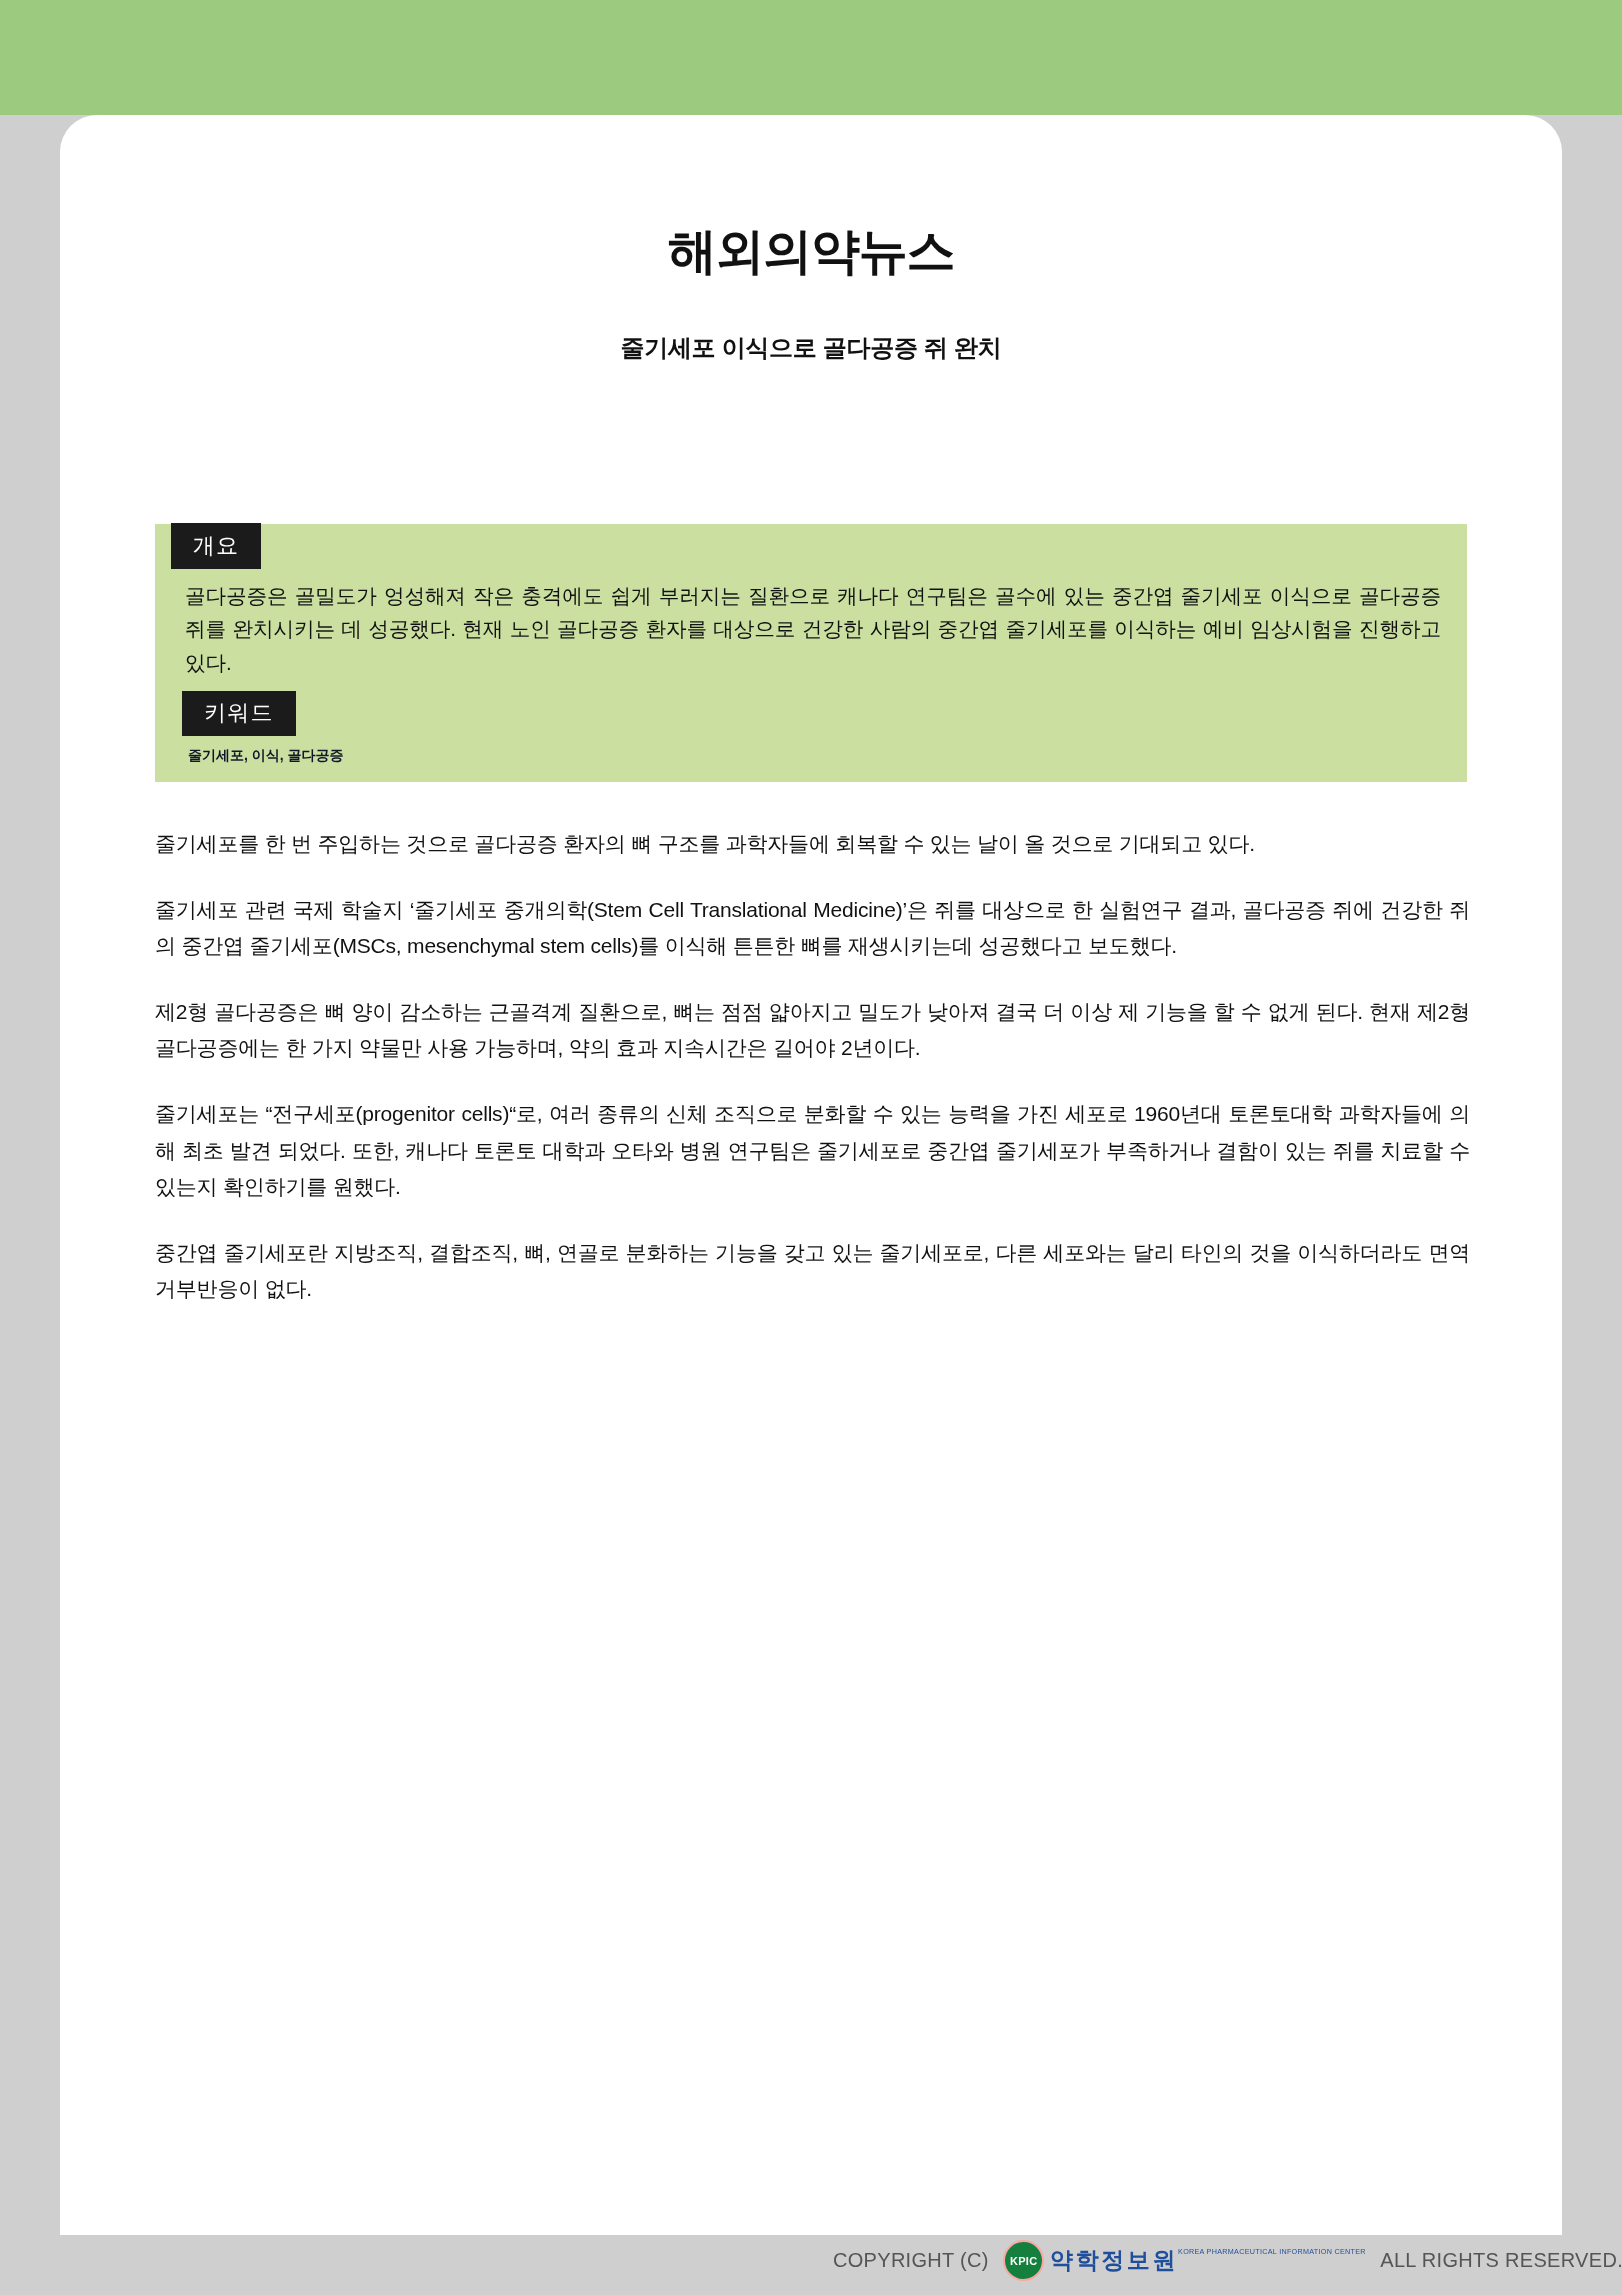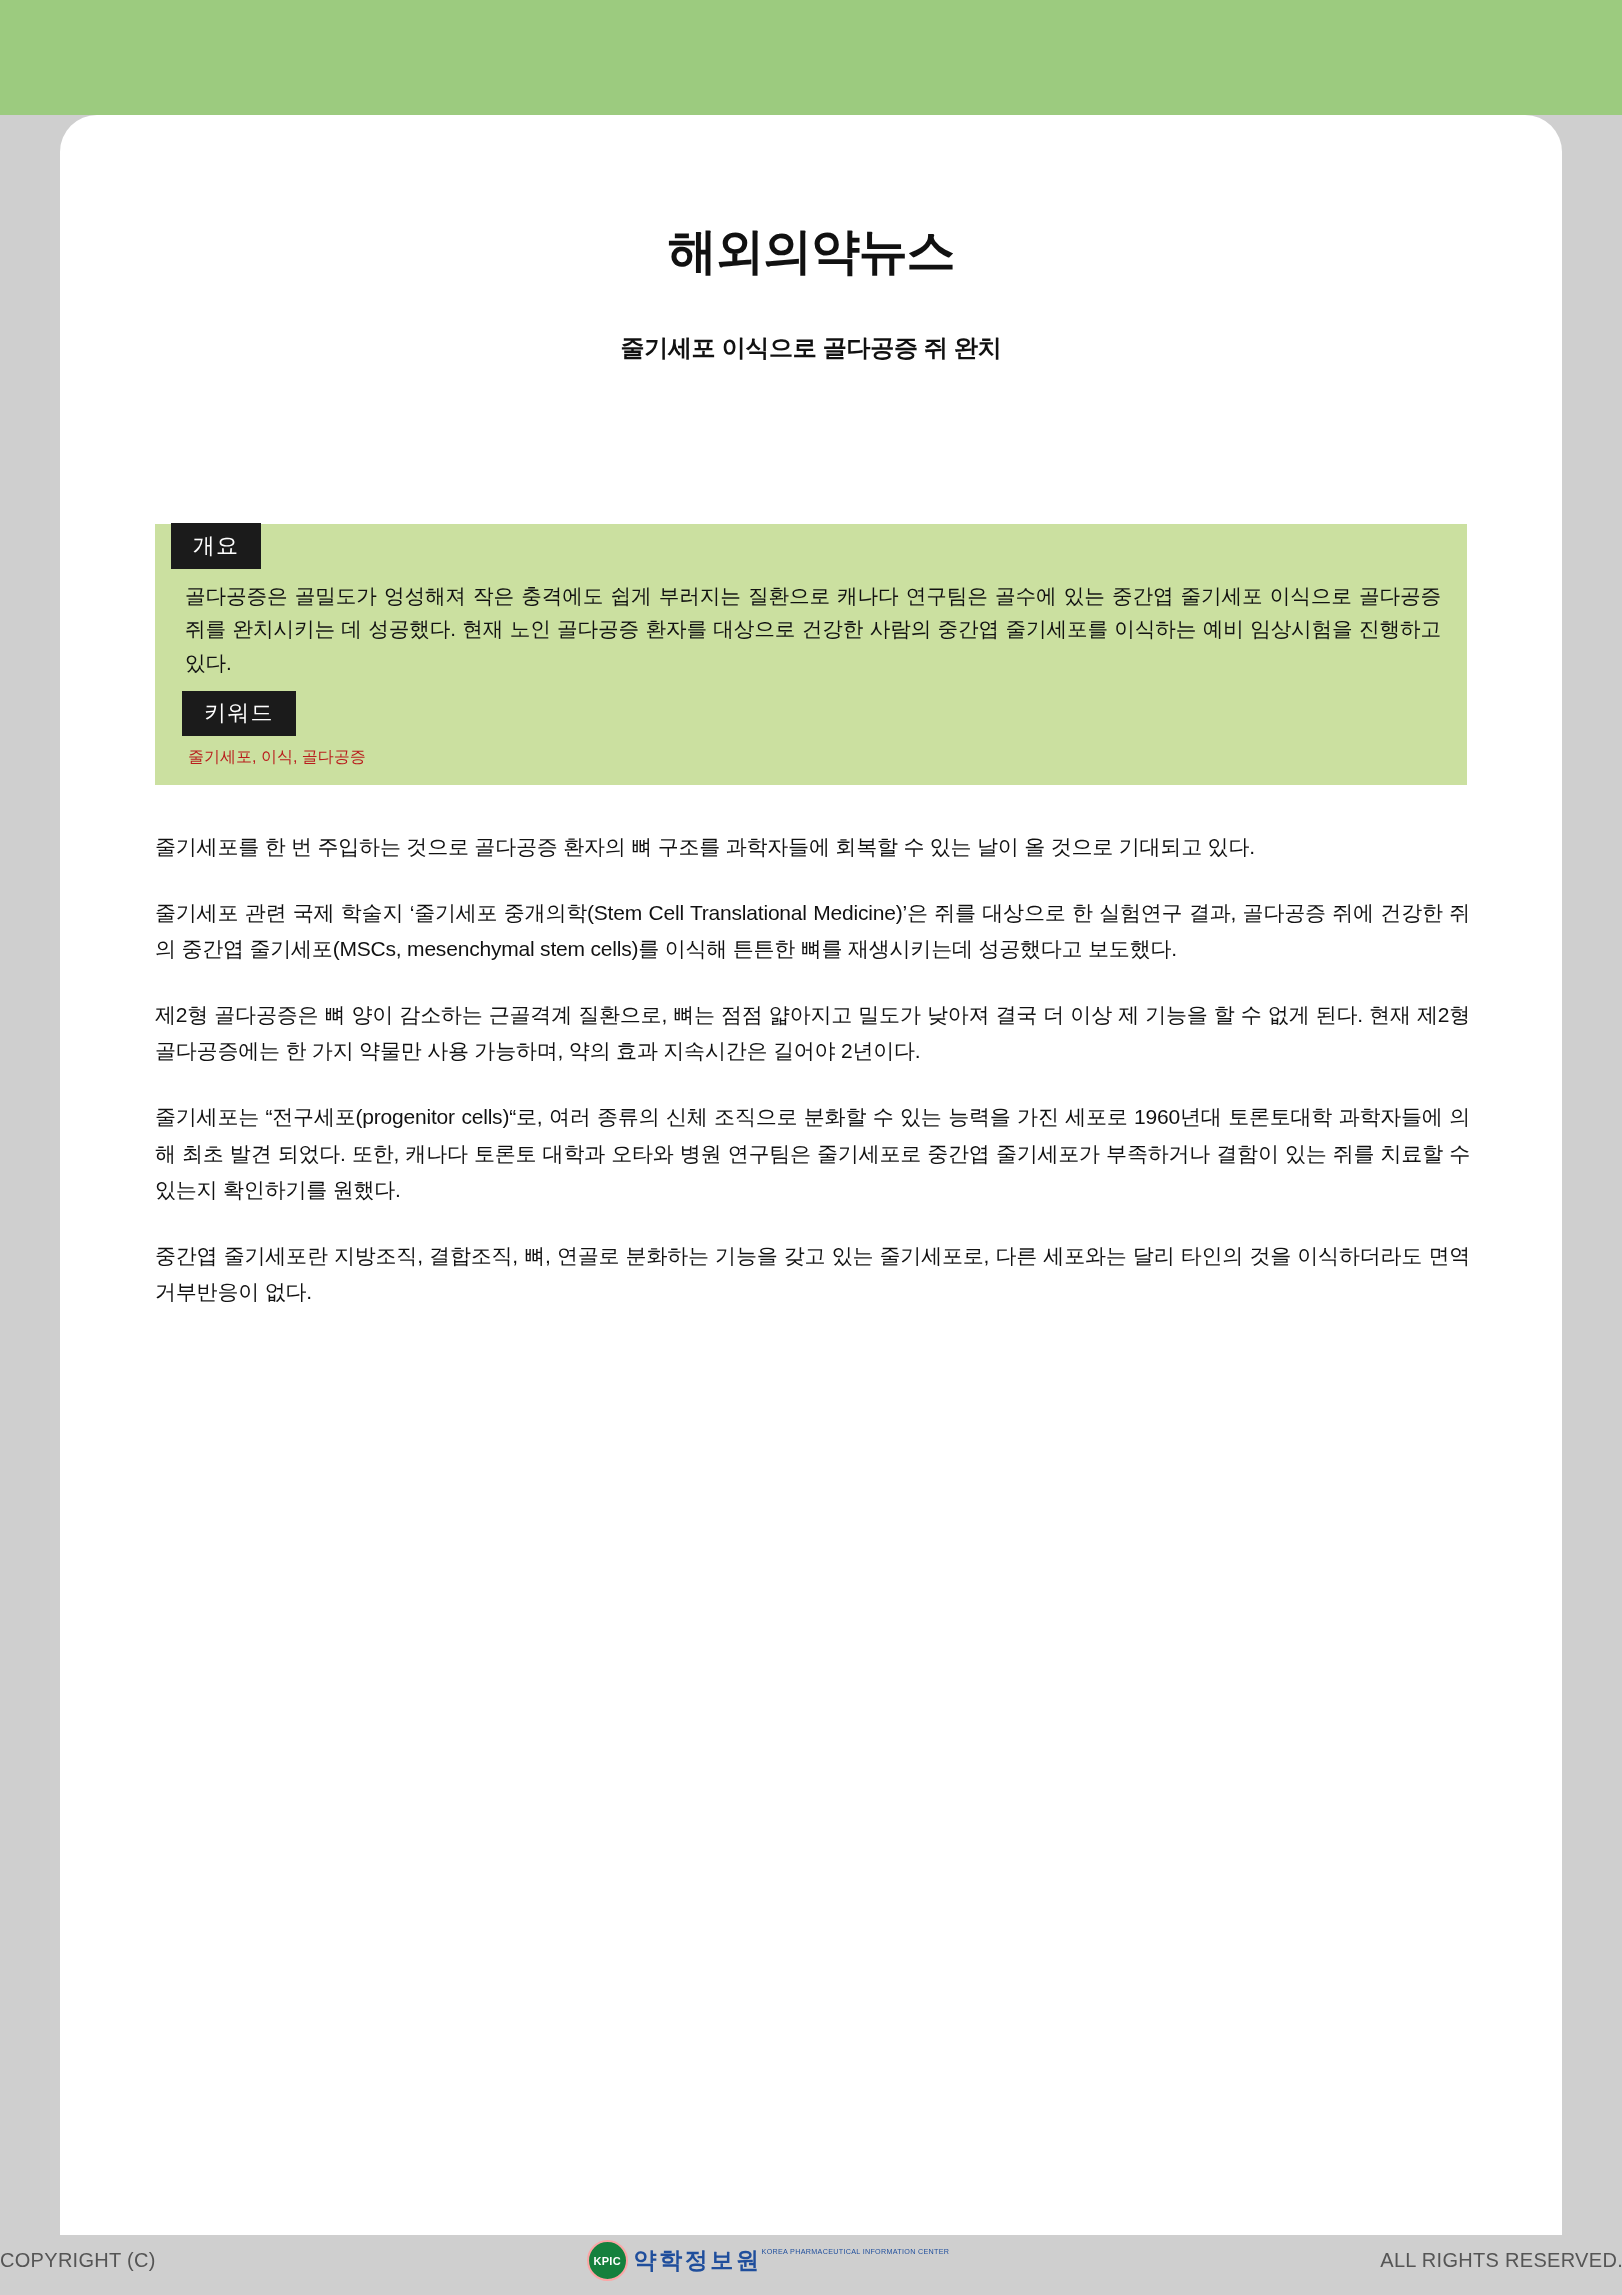--- a/index.html
+++ b/index.html
@@ -97,23 +97,23 @@
     text-align: justify;
     text-justify: inter-character;
     letter-spacing: -0.1px;
   }
   .keyword-tag-wrap {
     padding-left: 27px;
     margin-top: 11.8px;
   }
   .keyword-text {
     margin: 10.5px 26px 0 33px;
-    font-size: 16px;
-    font-weight: normal;
-    color: #b91c1c;
+    font-size: 14px;
+    font-weight: bold;
+    color: #0f172a;
     letter-spacing: 0px;
   }
 
   
   .body-wrap {
     margin: 44px 92px 0 95px;
   }
   .body-wrap p {
     font-size: 21px;
     line-height: 1.72;
@@ -126,21 +126,21 @@
 
   
   .footer {
     position: absolute;
     left: 0;
     top: 2225px;
     width: 1623px;
     height: 71px;
     display: flex;
     align-items: center;
-    justify-content: space-between;
+    justify-content: flex-end;
     gap: 6.5px;
   }
   .footer-text {
     font-size: 20px;
     color: #555555;
     letter-spacing: 0.3px;
   }
   .kpic-logo {
     display: flex;
     align-items: center;

